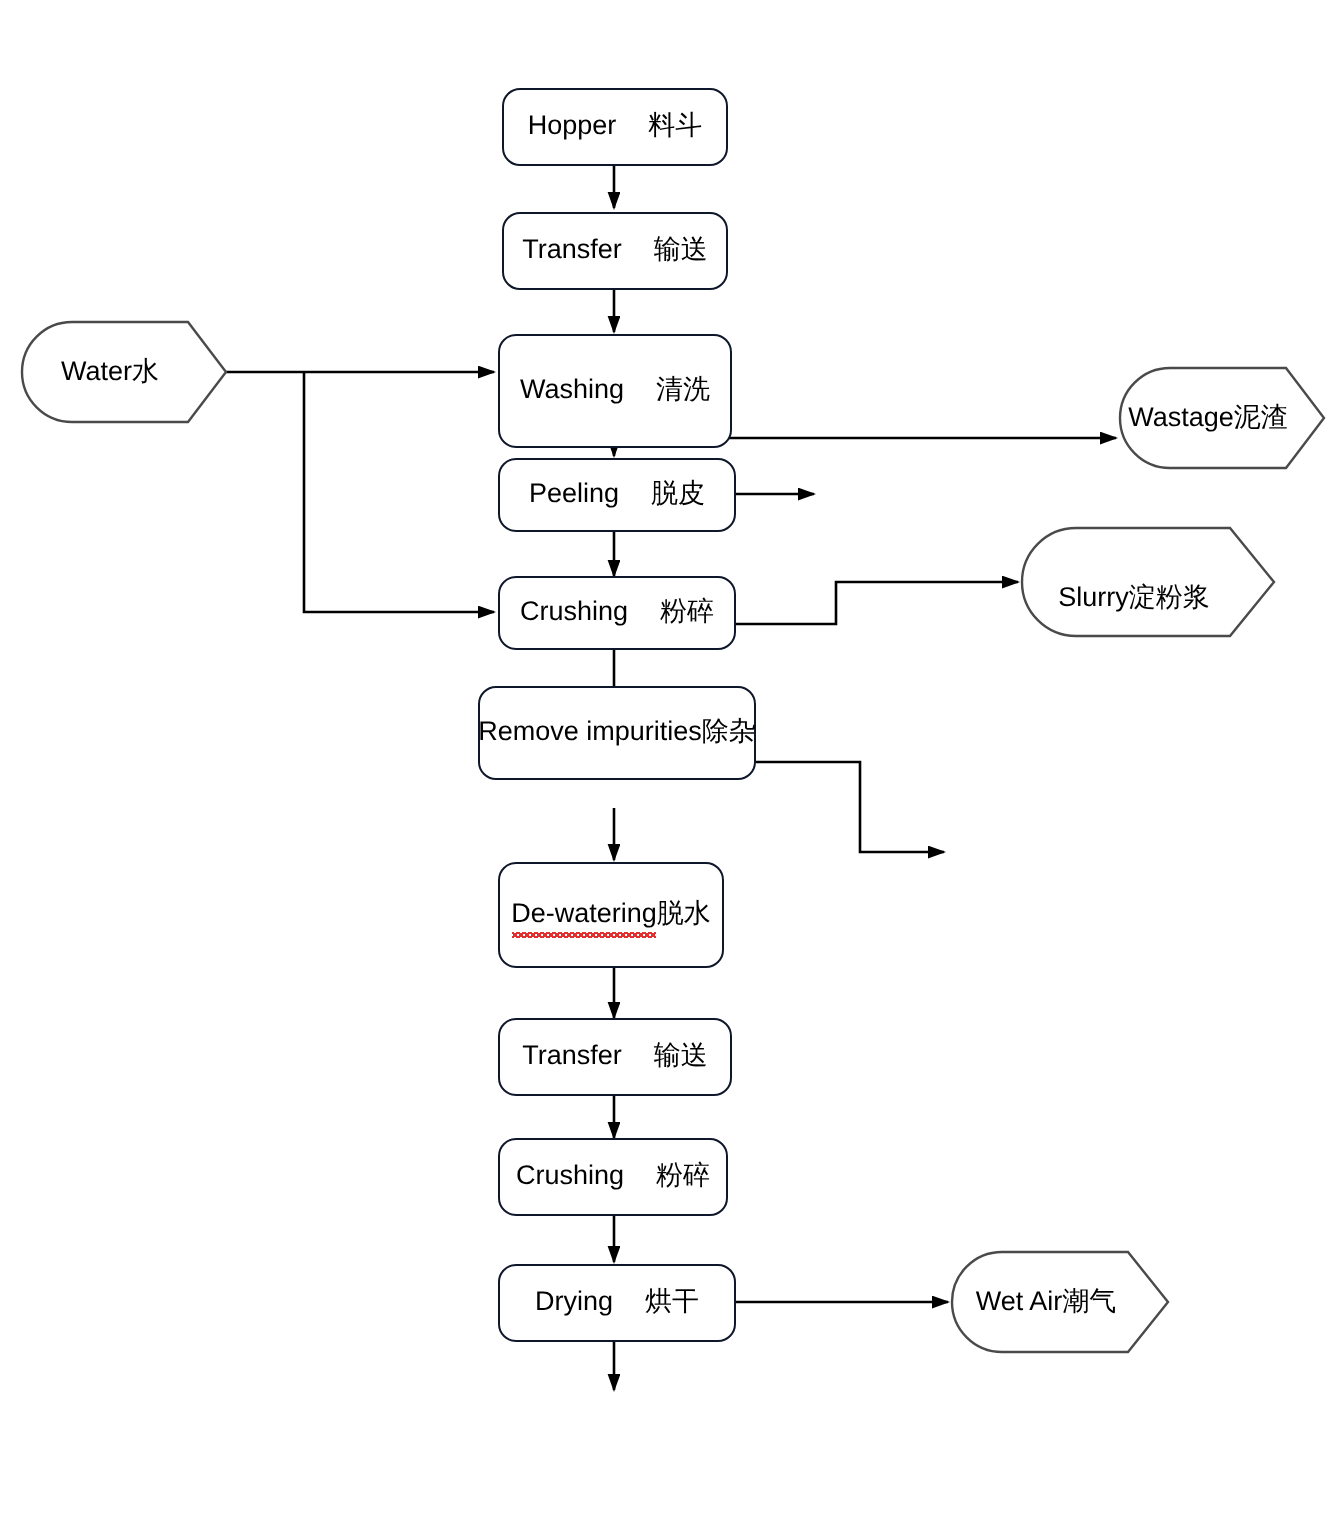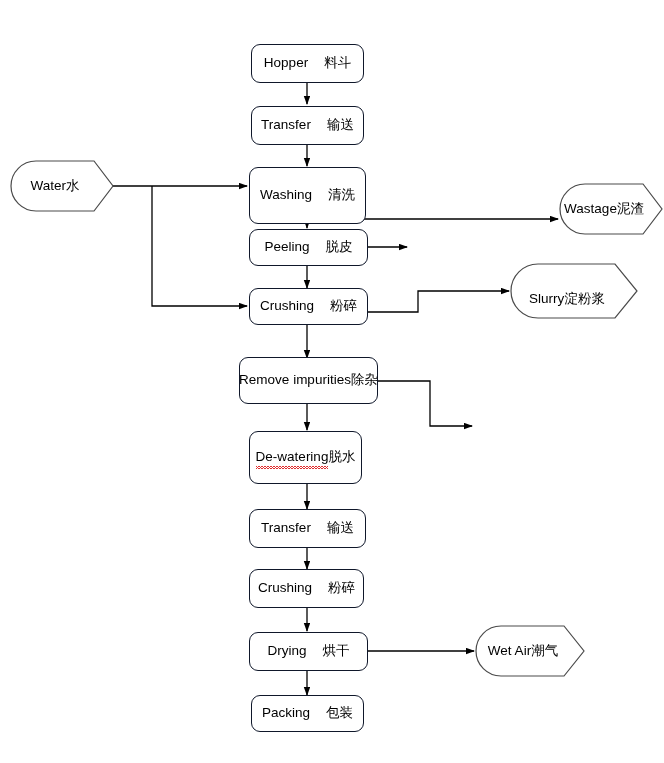--- a/index.html
+++ b/index.html
@@ -154,21 +154,21 @@
   <div class="node inline" style="left:249px; top:229px; width:119px; height:37px;">
     <span class="ln">Peeling</span>
     <span class="ln">脱皮</span>
   </div>
 
   <div class="node inline" style="left:249px; top:288px; width:119px; height:37px;">
     <span class="ln">Crushing</span>
     <span class="ln">粉碎</span>
   </div>
 
-  <div class="node" style="left:239px; top:357px; width:139px; height:47px;">
+  <div class="node" style="left:239px; top:343px; width:139px; height:47px;">
     <span class="ln">Remove impurities</span>
     <span class="ln">除杂</span>
   </div>
 
   <div class="node" style="left:249px; top:431px; width:113px; height:53px;">
     <span class="ln spell">De-watering</span>
     <span class="ln">脱水</span>
   </div>
 
   <div class="node inline" style="left:249px; top:509px; width:117px; height:39px;">
@@ -179,24 +179,20 @@
   <div class="node inline" style="left:249px; top:569px; width:115px; height:39px;">
     <span class="ln">Crushing</span>
     <span class="ln">粉碎</span>
   </div>
 
   <div class="node inline" style="left:249px; top:632px; width:119px; height:39px;">
     <span class="ln">Drying</span>
     <span class="ln">烘干</span>
   </div>
 
-  <div class="node inline" style="left:251px; top:695px; width:113px; height:37px;">
-    <span class="ln">Packing</span>
-    <span class="ln">包装</span>
-  </div>
 
   <div class="io" style="left:10px; top:160px; width:104px; height:52px;">
     <svg width="104" height="52" viewBox="0 0 104 52" xmlns="http://www.w3.org/2000/svg">
       <path d="M26,1 L84,1 L103,26 L84,51 L26,51 A25,25 0 0 1 26,1 Z" fill="#ffffff" stroke="#4a4a4a" stroke-width="1.2"></path>
     </svg>
     <div class="io-text">
       <span class="ln">Water</span>
       <span class="ln">水</span>
     </div>
   </div>

